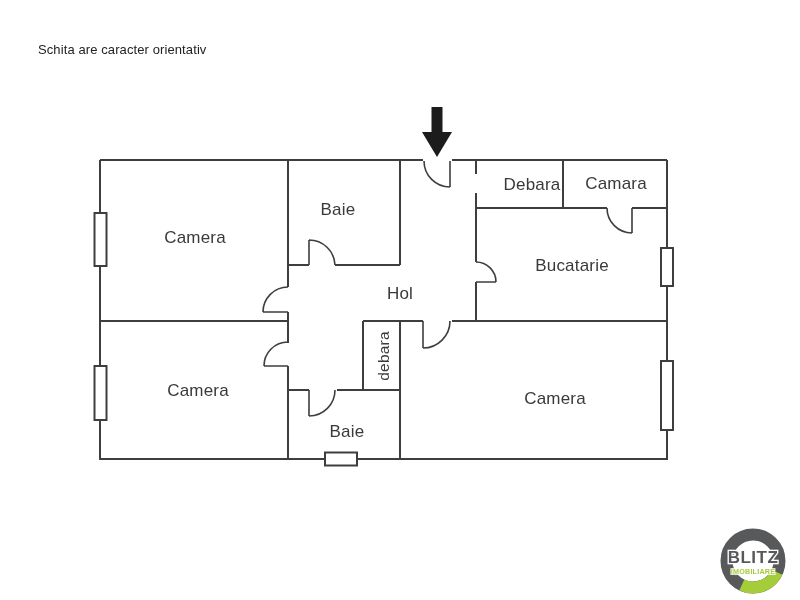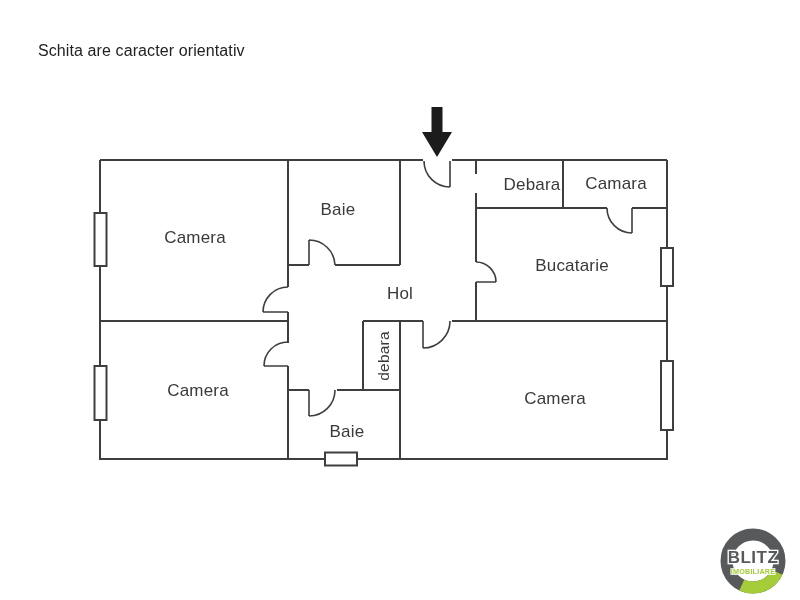--- a/index.html
+++ b/index.html
@@ -6,21 +6,21 @@
   body {
     width: 800px; height: 600px;
     background: #ffffff;
     position: relative;
     overflow: hidden;
     font-family: "Liberation Sans", sans-serif;
   }
   .disclaimer {
     position: absolute;
     left: 38px; top: 42px;
-    font-size: 16px;
+    font-size: 13px;
     font-weight: 500;
     color: #222222;
     letter-spacing: 0.1px;
   }
   .plan-svg { position: absolute; left: 0; top: 0; }
   .wall { fill: none; stroke: #3e3e3e; stroke-width: 2; }
   .door { fill: none; stroke: #3e3e3e; stroke-width: 1.6; }
   .window { fill: #ffffff; stroke: #3e3e3e; stroke-width: 2; }
   .room-label {
     fill: #3a3a3a;

